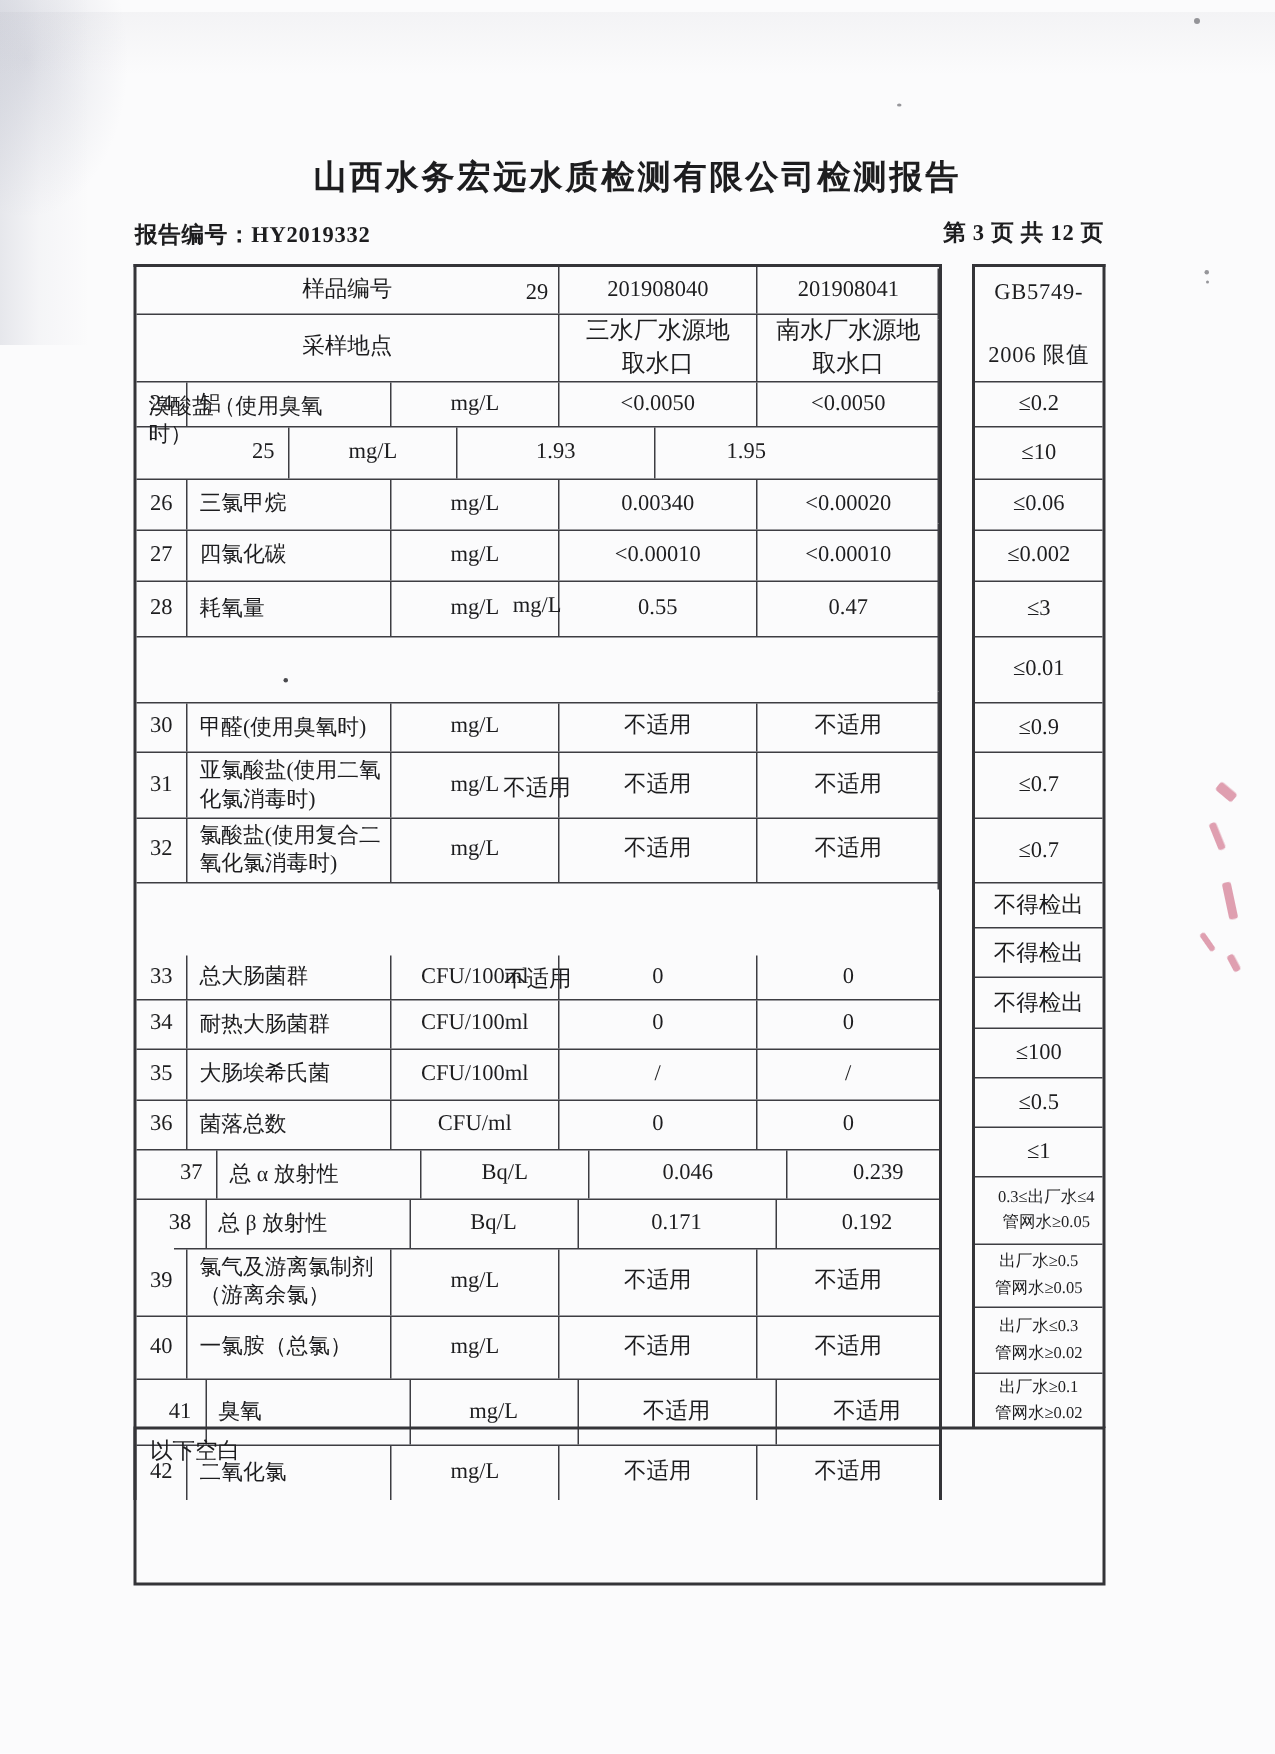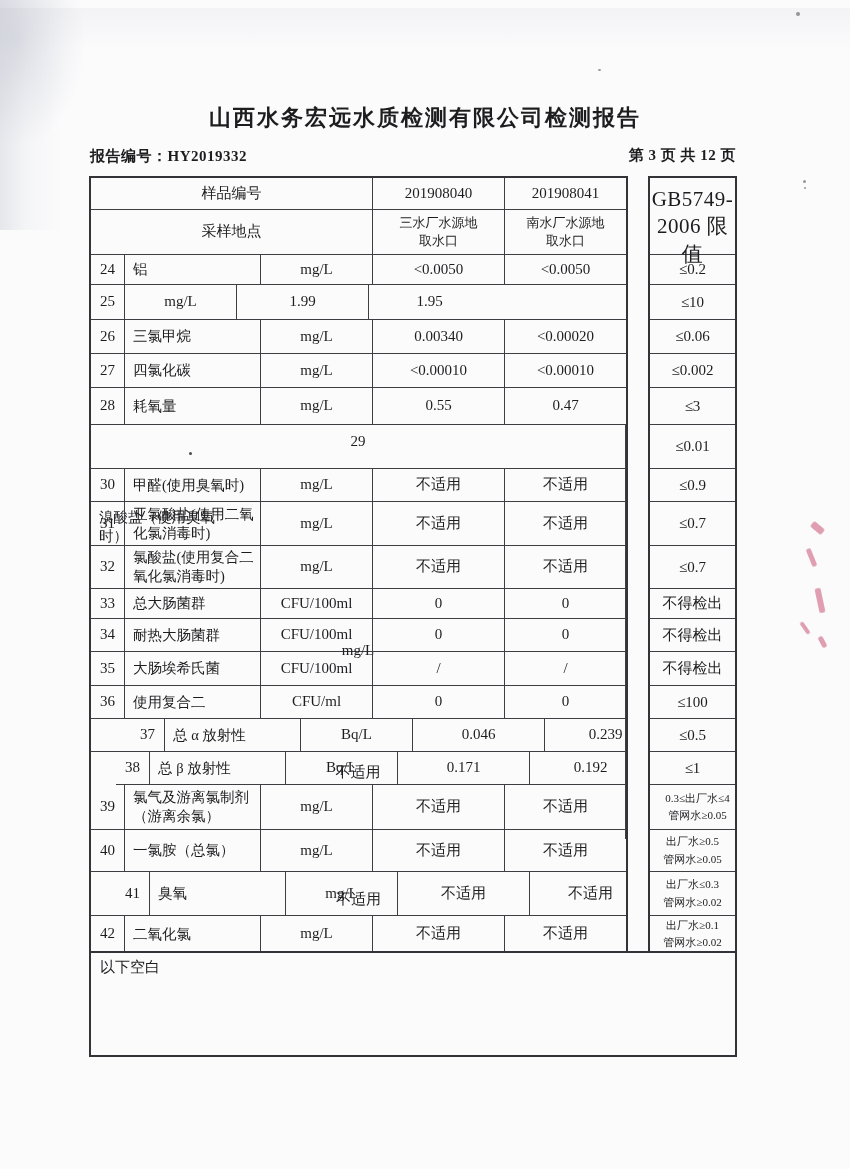--- a/index.html
+++ b/index.html
@@ -37,45 +37,45 @@
   .tbl-main{
     position:absolute; left:0; top:0; width:539px;
     border:2px solid #343438; border-bottom:none;
     box-sizing:border-box; background:transparent;
   }
   .tbl-limit{
     position:absolute; left:559px; top:0; width:89px;
     border:2px solid #343438; border-bottom:none;
     box-sizing:border-box;
   }
-  .trow{display:flex; border-bottom:1.4px solid #3d3d42; box-sizing:border-box; align-items:stretch;}
+  .trow{display:flex; border-bottom:1.4px solid #3d3d42; box-sizing:border-box; align-items:stretch;justify-content:center;}
   .c{
     box-sizing:border-box; border-right:1.4px solid #3d3d42;
     display:flex; align-items:center; justify-content:center;
     font-size:15px; line-height:1.3; text-align:center;
   }
   .c.last{border-right:none;}
   .cno{flex:0 0 34px;}
   .cname{flex:0 0 136px; justify-content:flex-start; text-align:left; padding:2px 3px 2px 8px; white-space:pre-line; font-size:14.5px;}
   .cunit{flex:0 0 112px;}
   .cv1{flex:0 0 132px;}
   .cv2{flex:0 0 121px;}
   .cmerged{flex:0 0 282px;}
   .hrow1{height:32px;}
   .hrow2{height:45px;}
-  .hloc{white-space:pre-line; line-height:1.4; font-size:13px;}
+  .hloc{white-space:pre-line; line-height:1.4; font-size:16px;}
   .lcell{
     box-sizing:border-box; border-bottom:1.4px solid #3d3d42;
     display:flex; align-items:center; justify-content:center;
     font-size:15px; text-align:center; white-space:pre-line;
   }
   .lcell.small{font-size:11px; line-height:1.55;}
   .lhead{
     height:77px; flex-direction:column; justify-content:space-between;
-    padding:9px 0 8px; font-size:21px; letter-spacing:.5px;
+    padding:9px 0 8px; font-size:15px; letter-spacing:.5px;
   }
   .tbl-footer{
     position:absolute; left:0; top:775px; width:648px; height:106px;
     border:2px solid #343438; box-sizing:border-box;
     font-size:15px; padding:5px 0 0 9px;
   }
 </style>
 </head>
 <body>
 
@@ -117,21 +117,21 @@
           <div class="trow drow" style="height: 30px;">
             <div class="c cno">24</div>
             <div class="c cname">铝</div>
             <div class="c cunit">mg/L</div>
             <div class="c cv1">&lt;0.0050</div>
             <div class="c cv2 last">&lt;0.0050</div>
           </div>
           <div class="trow drow" style="height: 35px;">
             <div class="c cno">25</div>
             <div class="c cunit">mg/L</div>
-            <div class="c cv1">1.99</div>
+            <div class="c cv1">1.93</div>
             <div class="c cv2 last">1.95</div>
           </div>
           <div class="trow drow" style="height: 34px;">
             <div class="c cno">26</div>
             <div class="c cname">三氯甲烷</div>
             <div class="c cunit">mg/L</div>
             <div class="c cv1">0.00340</div>
             <div class="c cv2 last">&lt;0.00020</div>
           </div>
           <div class="trow drow" style="height: 34px;">
@@ -172,21 +172,21 @@
             <div class="c cv2 last">不适用</div>
           </div>
           <div class="trow drow" style="height: 43px;">
             <div class="c cno">32</div>
             <div class="c cname">氯酸盐(使用复合二
 氧化氯消毒时)</div>
             <div class="c cunit">mg/L</div>
             <div class="c cv1">不适用</div>
             <div class="c cv2 last">不适用</div>
           </div>
-          <div class="trow drow" style="height: 30px;">
+          <div class="trow drow" style="height: 30px; margin-top: 48px;">
             <div class="c cno">33</div>
             <div class="c cname">总大肠菌群</div>
             <div class="c cunit">CFU/100ml</div>
             <div class="c cv1">0</div>
             <div class="c cv2 last">0</div>
           </div>
           <div class="trow drow" style="height: 33px;">
             <div class="c cno">34</div>
             <div class="c cname">耐热大肠菌群</div>
             <div class="c cunit">CFU/100ml</div>
@@ -195,21 +195,21 @@
           </div>
           <div class="trow drow" style="height: 34px;">
             <div class="c cno">35</div>
             <div class="c cname">大肠埃希氏菌</div>
             <div class="c cunit">CFU/100ml</div>
             <div class="c cv1">/</div>
             <div class="c cv2 last">/</div>
           </div>
           <div class="trow drow" style="height: 33px;">
             <div class="c cno">36</div>
-            <div class="c cname">使用复合二</div>
+            <div class="c cname">菌落总数</div>
             <div class="c cunit">CFU/ml</div>
             <div class="c cv1">0</div>
             <div class="c cv2 last">0</div>
           </div>
           <div class="trow drow" style="height: 33px; padding-left: 40px;">
             <div class="c cno">37</div>
             <div class="c cname">总 α 放射性</div>
             <div class="c cunit">Bq/L</div>
             <div class="c cv1">0.046</div>
             <div class="c cv2 last">0.239</div>

